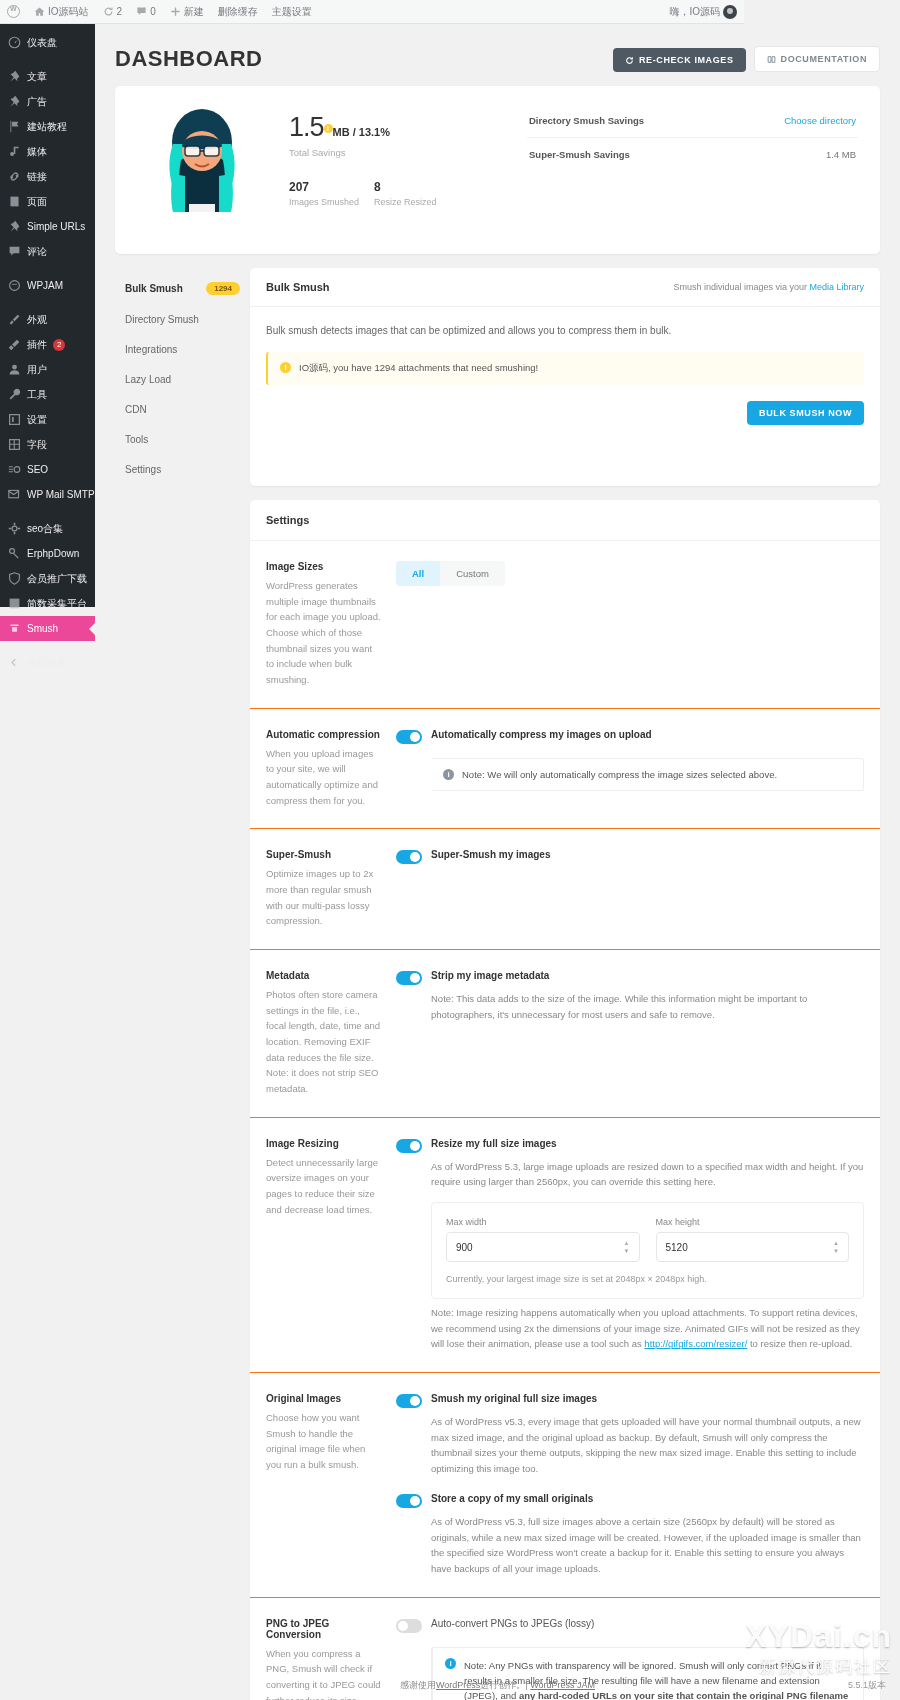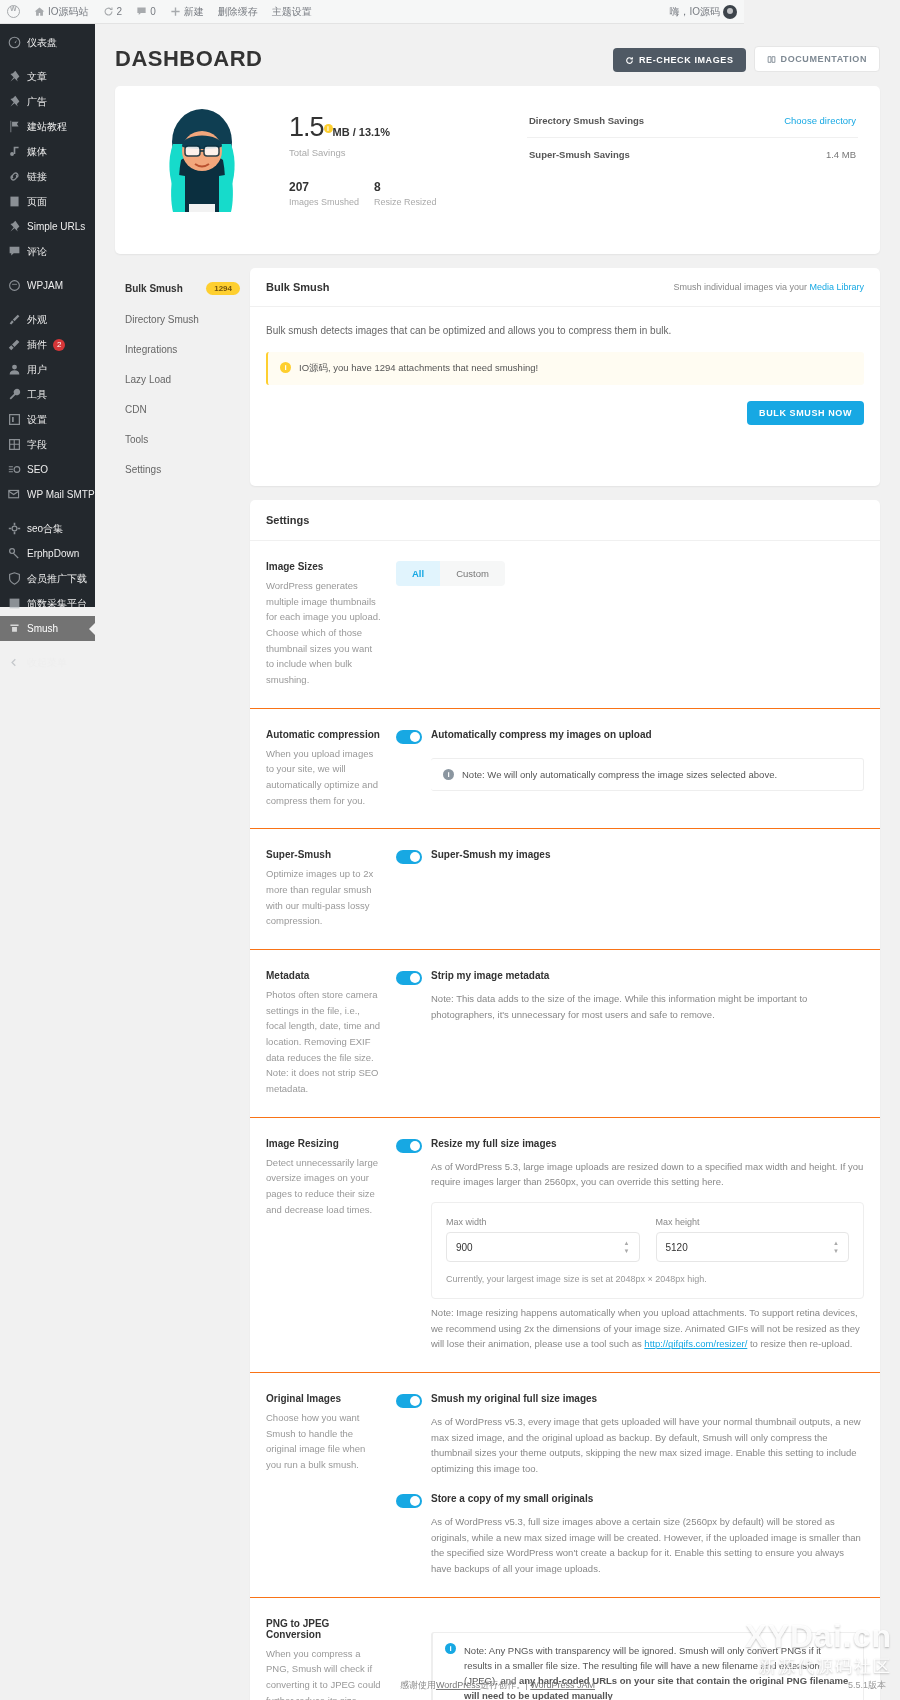--- a/index.html
+++ b/index.html
@@ -32,21 +32,21 @@
   
   #sidebar {
     position: absolute; top: 24px; left: 0; width: 95px; height: 583px;
     background: #23282d; color: #b4b9be; font-size: 10px;
   }
   .menu-item {
     display: flex; align-items: center; gap: 6px;
     height: 25px; padding-left: 8px; color: #eee; white-space: nowrap;
   }
   .menu-item .mi-ico { width: 13px; height: 13px; opacity: .72; flex: 0 0 13px; }
-  .menu-item.active { background: #737373; color: #fff; position: relative; }
+  .menu-item.active { background: #ec4899; color: #fff; position: relative; }
   .menu-item.active::after {
     content: ""; position: absolute; right: 0; top: 50%; margin-top: -6px;
     border-top: 6px solid transparent; border-bottom: 6px solid transparent;
     border-right: 6px solid #f1f1f1;
   }
   .menu-sep { height: 9px; }
   .badge-red {
     background: #d63638; color: #fff; border-radius: 8px;
     font-size: 8px; padding: 0 4px; line-height: 12px;
   }
@@ -540,21 +540,21 @@
     <div class="set-row">
       <div class="set-left">
         <div class="t">Image Resizing</div>
         <div class="d">Detect unnecessarily large oversize images on your pages to reduce their size and decrease load times.</div>
       </div>
       <div class="set-right">
         <div class="tgl-line">
           <div class="toggle"></div>
           <div class="tgl-label">Resize my full size images</div>
         </div>
-        <div class="sub-note indent">As of WordPress 5.3, large image uploads are resized down to a specified max width and height. If you require images larger than 2560px, you can override this setting here.</div>
+        <div class="sub-note indent">As of WordPress 5.3, large image uploads are resized down to a specified max width and height. If you require using larger than 2560px, you can override this setting here.</div>
         <div class="indent">
           <div class="size-box">
             <div class="fields">
               <div class="field">
                 <div class="lab">Max width</div>
                 <div class="inp">
                   <span>900</span>
                   <span class="spin">
                       <span>▲</span>
                       <span>▼</span>
@@ -599,20 +599,24 @@
         <div class="sub-note indent">As of WordPress v5.3, full size images above a certain size (2560px by default) will be stored as originals, while a new max sized image will be created. However, if the uploaded image is smaller than the specified size WordPress won't create a backup for it. Enable this setting to ensure you always have backups of all your image uploads.</div>
       </div>
     </div>
 
     <div class="set-row">
       <div class="set-left">
         <div class="t">PNG to JPEG Conversion</div>
         <div class="d">When you compress a PNG, Smush will check if converting it to JPEG could further reduce its size.</div>
       </div>
       <div class="set-right">
+        <div class="tgl-line">
+          <div class="toggle off"></div>
+          <div class="tgl-label" style="font-weight:normal;color:#555;">Auto-convert PNGs to JPEGs (lossy)</div>
+        </div>
         <div class="indent">
           <div class="notice blue">
             <span class="ico">i</span>
             <div>
               <span>Note: Any PNGs with transparency will be ignored. Smush will only convert PNGs if it results in a smaller file size. The resulting file will have a new filename and extension (JPEG), and </span><b>any hard-coded URLs on your site that contain the original PNG filename will need to be updated manually</b>
             </div>
           </div>
         </div>
       </div>
     </div>

